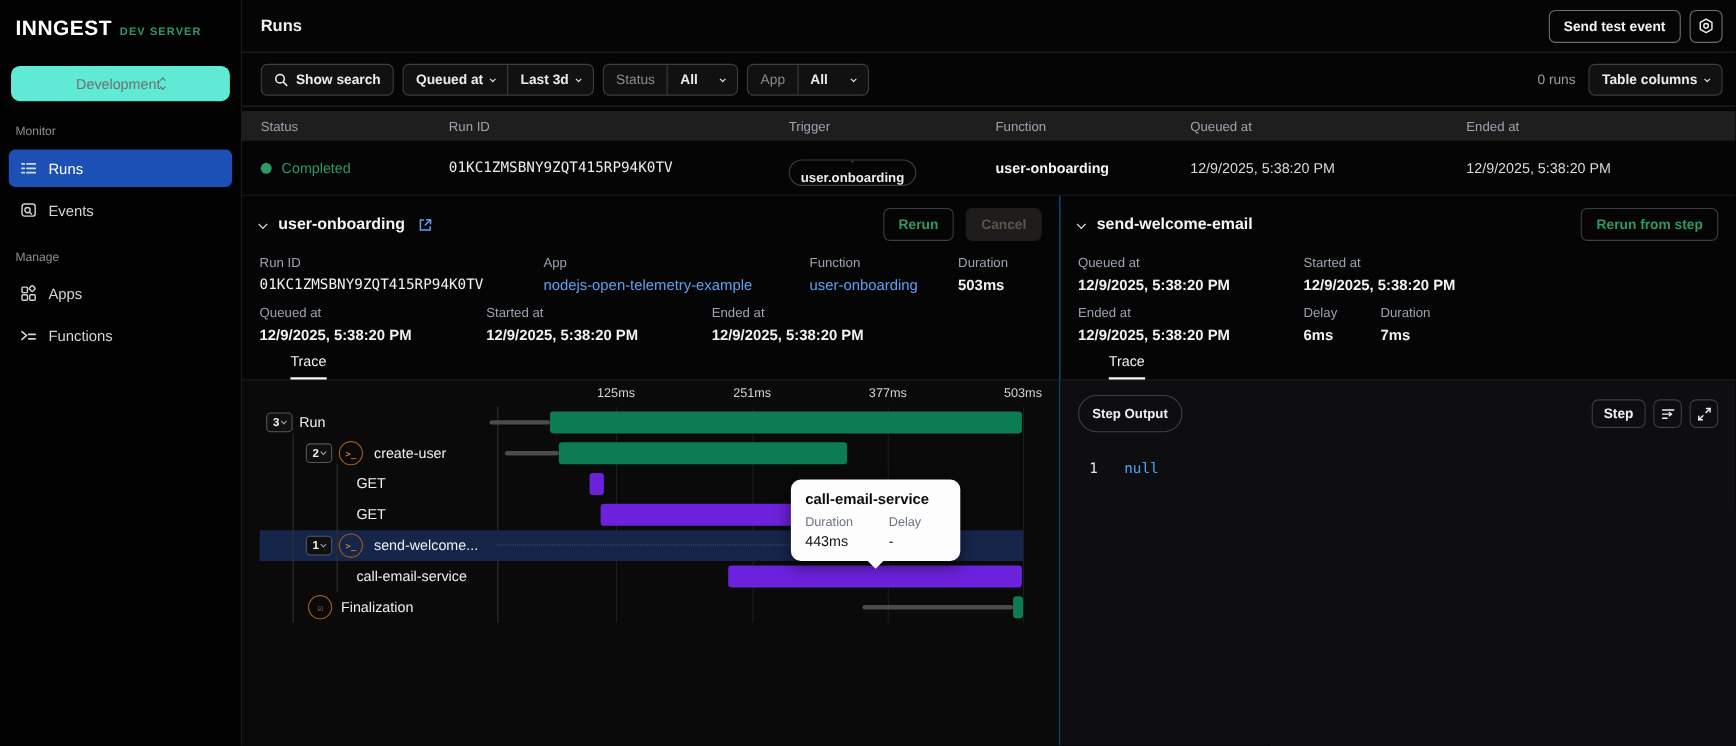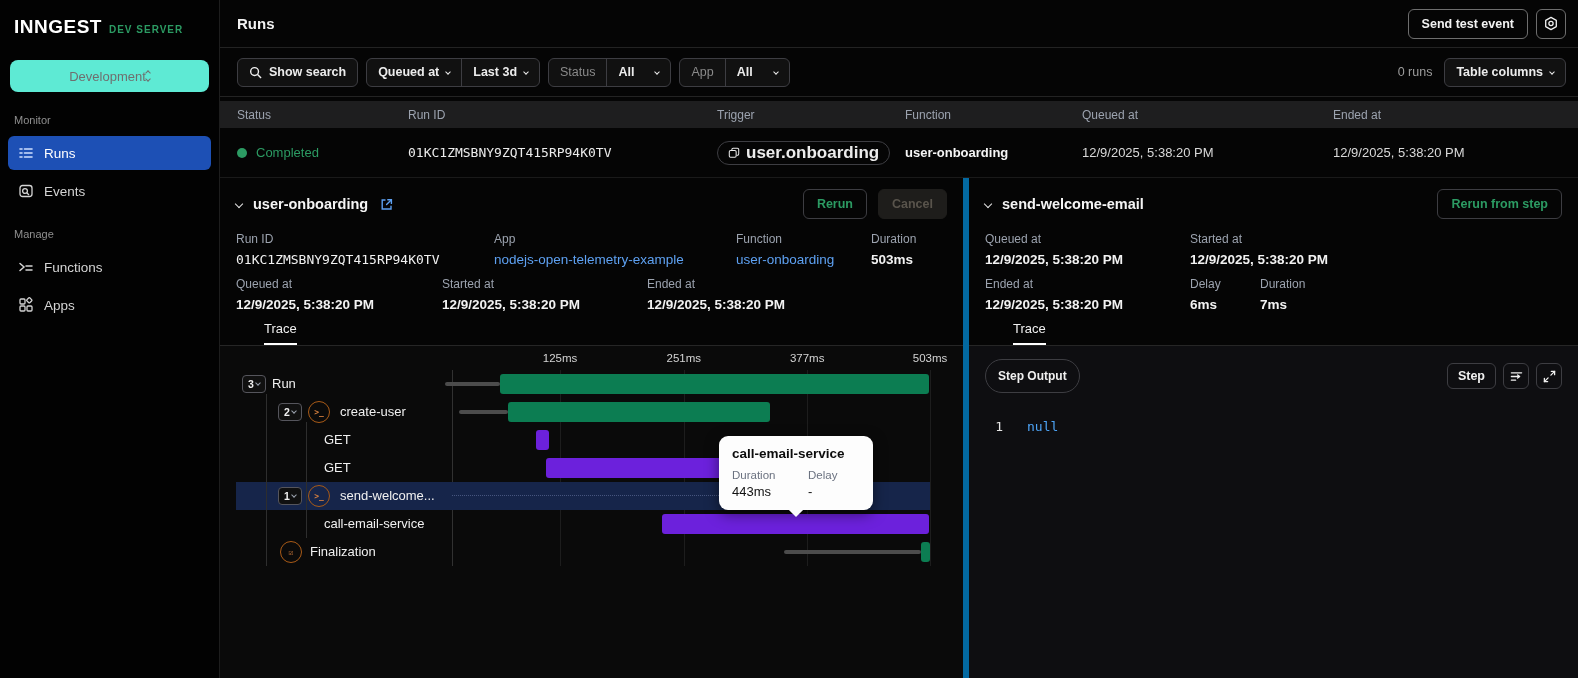--- a/index.html
+++ b/index.html
@@ -40,28 +40,28 @@
   .runs-count { font-size:12.5px; color:#9c9c9c; }
 
   
   .thead { margin-top:4px; height:27px; background:#1e1e1f; display:flex; align-items:center; padding-left:17px; font-size:12px; color:#9ca3af; flex-shrink:0; }
   .trow { height:50px; display:flex; align-items:center; padding-left:17px; font-size:13px; border-bottom:1px solid #1a1a1a; flex-shrink:0; }
   .c1{width:171px;} .c2{width:309px;} .c3{width:188px;} .c4{width:177px;} .c5{width:251px;} .c6{flex:1;}
   .status-cell { display:flex; align-items:center; gap:9px; color:#2c9b63; font-size:13px; }
   .dot { width:10px; height:10px; border-radius:50%; background:#2c9b63; }
   .mono { font-family:"DejaVu Sans Mono", monospace; }
   .runid { font-size:13px; color:#ececec; }
-  .badge { display:inline-flex; align-items:center; gap:6px; border:1px solid #3d3d42; border-radius:999px; height:24px; padding:0 10px; font-size:17px; font-weight:600; color:#ececec; }
+  .badge { display:inline-flex; align-items:center; gap:6px; border:1px solid #3d3d42; border-radius:999px; height:24px; padding:0 10px; font-size:12px; font-weight:600; color:#ececec;flex-direction:column; }
   .fn-cell { font-weight:600; color:#f5f5f5; font-size:13px; }
   .date-cell { color:#d9d9d9; }
 
   
   .detail { flex:1; display:flex; min-height:0; }
   .pane-left { width:743px; flex-shrink:0; display:flex; flex-direction:column; }
-  .pane-right { flex:1; border-left:6px solid #0369a1; display:flex; flex-direction:column; min-width:0; }
+  .pane-right { flex:1; border-left:1px solid #0369a1; display:flex; flex-direction:column; min-width:0; }
   .pane-header { height:46px; display:flex; align-items:center; gap:11px; padding:6px 16px 0; flex-shrink:0; }
   .pane-title { font-size:14.5px; font-weight:600; color:#f5f5f5; }
   .pane-header .spacer { flex:1; }
   .btn.green { color:#2c9b63; border-color:#3d3d42; }
   .btn.disabled { background:#1e1d1b; border-color:#1e1d1b; color:#59544c; cursor:default; }
   .fields { display:flex; padding:8px 16px 2px; flex-shrink:0; }
   .field .flabel { font-size:12px; color:#9ca3af; margin-bottom:6px; }
   .field .fvalue { font-size:13.5px; font-weight:700; color:#f2f2f2; }
   .field .fvalue.mono { font-weight:400; font-size:13px; }
   .field .fvalue.link { color:#5ea1f2; font-weight:500; cursor:pointer; }
@@ -145,38 +145,38 @@
             <rect x="2" y="2.5" width="12" height="11" rx="2.5"></rect>
             <circle cx="7" cy="8" r="2.4"></circle>
             <line x1="8.8" y1="9.8" x2="11" y2="12"></line>
           </g>
         </svg>
       <span>Events</span>
     </div>
     <div class="nav-label">Manage</div>
     <div class="nav-item">
       <svg width="16" height="16" viewBox="0 0 16 16">
-          <g stroke="#d4d4d4" stroke-width="1.5" fill="none" stroke-linecap="round">
-            <polyline points="2,4.5 6,8 2,11.5"></polyline>
-            <line x1="8" y1="7" x2="14" y2="7"></line>
-            <line x1="8" y1="11" x2="14" y2="11"></line>
-          </g>
-        </svg>
-      <span>Functions</span>
-    </div>
-    <div class="nav-item">
-      <svg width="16" height="16" viewBox="0 0 16 16">
           <g stroke="#d4d4d4" stroke-width="1.3" fill="none">
             <rect x="2" y="2" width="5" height="5" rx="1"></rect>
             <rect x="9.2" y="1.2" width="4.2" height="4.2" rx="1" transform="rotate(45 11.3 3.3)"></rect>
             <rect x="2" y="9" width="5" height="5" rx="1"></rect>
             <rect x="9" y="9" width="5" height="5" rx="1"></rect>
           </g>
         </svg>
       <span>Apps</span>
+    </div>
+    <div class="nav-item">
+      <svg width="16" height="16" viewBox="0 0 16 16">
+          <g stroke="#d4d4d4" stroke-width="1.5" fill="none" stroke-linecap="round">
+            <polyline points="2,4.5 6,8 2,11.5"></polyline>
+            <line x1="8" y1="7" x2="14" y2="7"></line>
+            <line x1="8" y1="11" x2="14" y2="11"></line>
+          </g>
+        </svg>
+      <span>Functions</span>
     </div>
   </aside>
 
   <div class="main">
     <div class="topbar">
       <span class="page-title">Runs</span>
       <div class="topbar-right">
         <button class="btn">Send test event</button>
         <button class="btn icon-btn">
           <svg width="16" height="16" viewBox="0 0 16 16">

